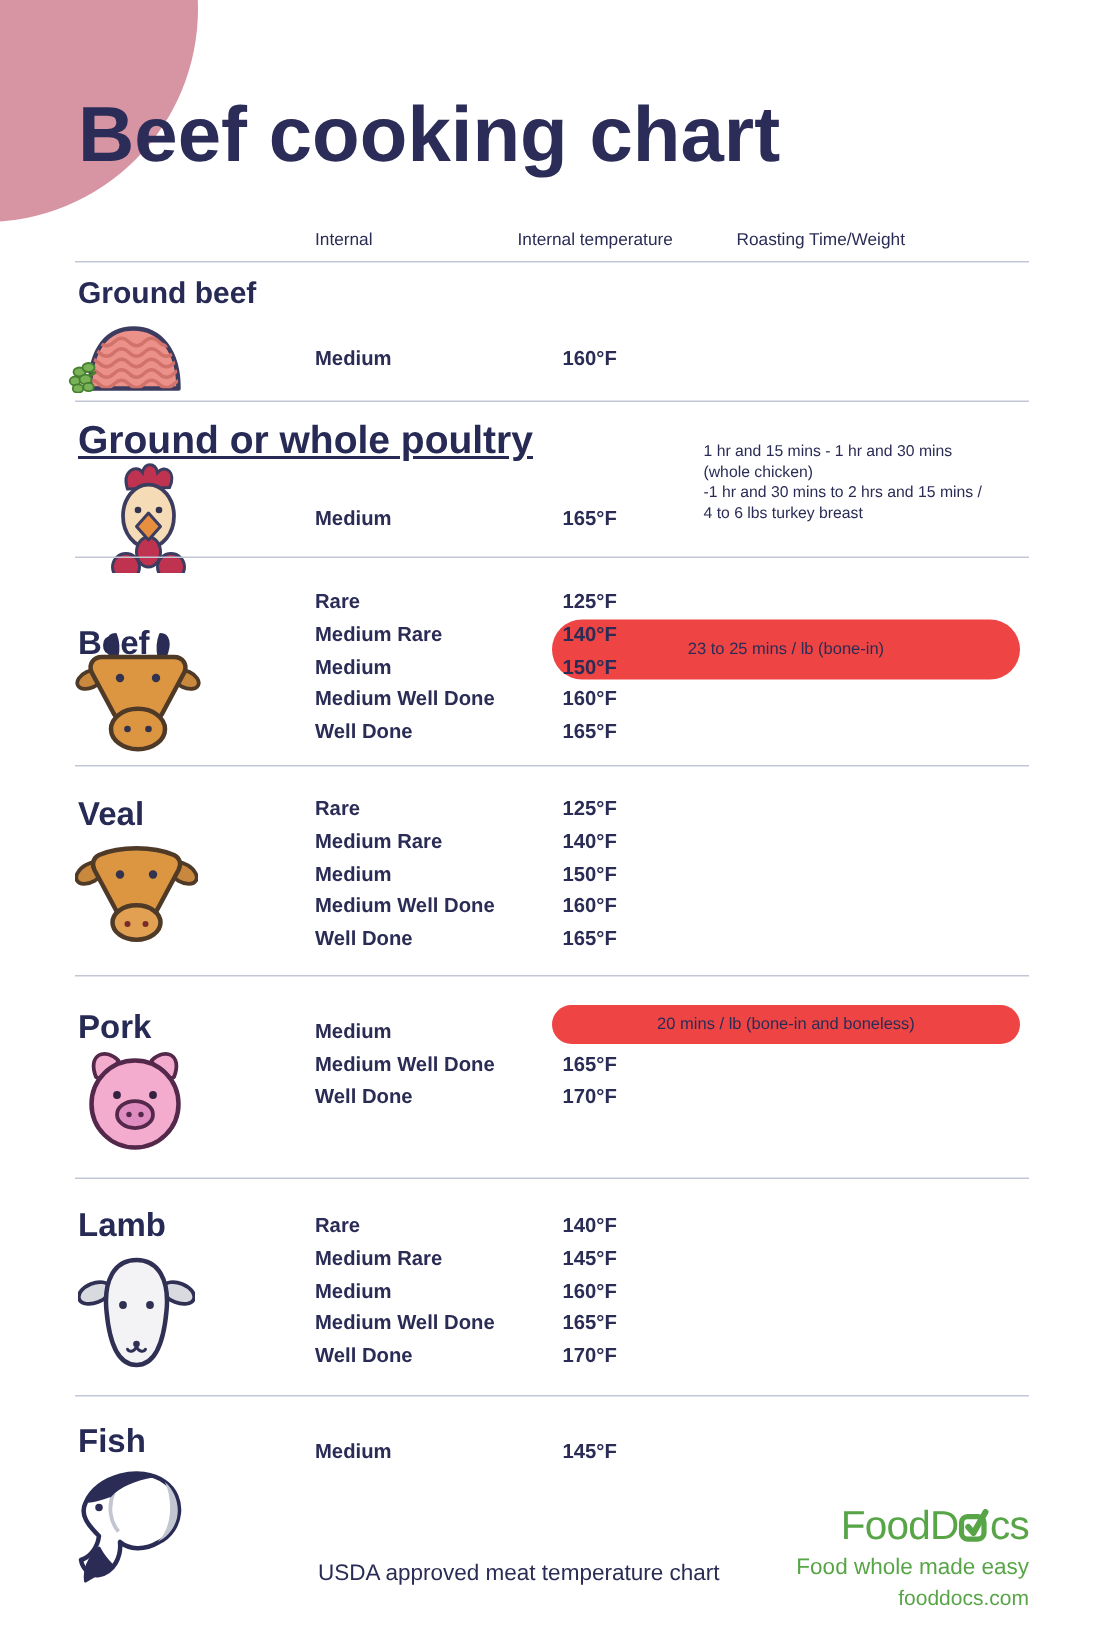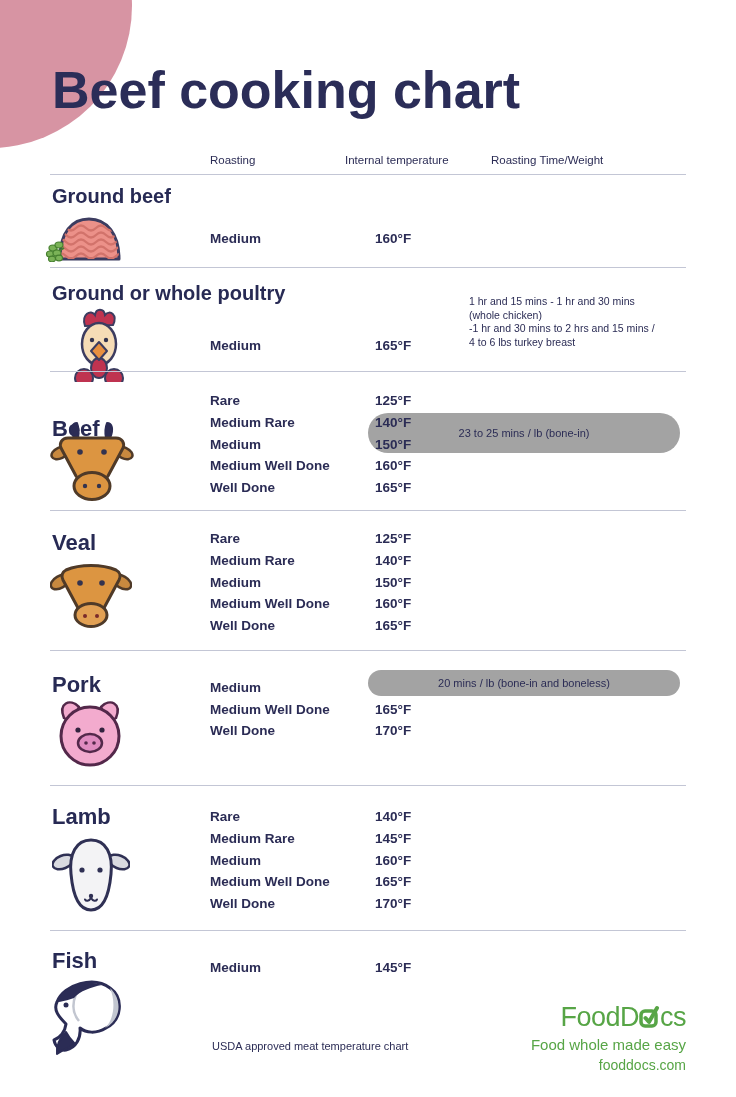--- a/index.html
+++ b/index.html
@@ -13,53 +13,53 @@
   }
   .title{
     position:absolute;left:52px;top:62px;font-size:52px;line-height:56px;
     font-weight:700;color:#2b2d58;letter-spacing:0px;white-space:nowrap;
   }
   .colhead span{position:absolute;top:154px;font-size:11.5px;font-weight:400;color:#2b2c55;white-space:nowrap;}
   .ch-doneness{left:210px;} .ch-temp{left:345px;} .ch-roast{left:491px;}
   .hr{position:absolute;left:50px;width:636px;height:1px;background:#c3c6d5;}
   .sec-h{position:absolute;left:52px;font-weight:700;color:#272a54;white-space:nowrap;}
   .h-19{font-size:20px;line-height:24px;}
-  .h-21{font-size:20px;line-height:25px;}
+  .h-21{font-size:26px;line-height:25px;text-decoration:underline;}
   .h-22{font-size:22px;line-height:26px;}
   .row{position:absolute;left:0;width:736px;height:17px;}
   .row span{position:absolute;top:0;font-size:13.5px;line-height:17px;font-weight:700;color:#2b2c55;white-space:nowrap;}
   .dn{left:210px;} .tp{left:375px;}
   .pill{
-    position:absolute;left:368px;width:312px;background:#a3a3a3;
+    position:absolute;left:368px;width:312px;background:#ef4444;
     display:flex;align-items:center;justify-content:center;
     font-size:11px;color:#2b2c55;text-align:center;
   }
   .note{
     position:absolute;left:469px;top:295px;width:205px;
     font-size:10.5px;line-height:13.5px;color:#2b2c55;white-space:pre-line;
   }
   .icon{position:absolute;}
-  .usda{position:absolute;left:212px;top:1040px;font-size:11px;color:#2b2c55;white-space:nowrap;}
+  .usda{position:absolute;left:212px;top:1040px;font-size:15px;color:#2b2c55;white-space:nowrap;}
   .brand{position:absolute;right:50px;text-align:right;white-space:nowrap;}
   .brand-logo{top:1002px;font-size:27px;line-height:30px;font-weight:400;color:#57a546;letter-spacing:-0.5px;}
   .brand-logo svg{vertical-align:-2px;}
   .brand-tag{top:1036px;font-size:15px;line-height:18px;color:#57a546;}
   .brand-site{top:1057px;font-size:14px;line-height:17px;color:#57a546;}
 </style>
 </head>
 <body>
 
 <div id="page">
 
   <div class="pink-circle"></div>
 
   <div class="title">Beef cooking chart</div>
 
   <div class="colhead">
-    <span class="ch-doneness">Roasting</span>
+    <span class="ch-doneness">Internal</span>
     <span class="ch-temp">Internal temperature</span>
     <span class="ch-roast">Roasting Time/Weight</span>
   </div>
 
   <div class="hr" style="top:174px"></div>
 
   <div class="sec-h h-19" style="top:184px">Ground beef</div>
   <svg class="icon" style="left:44px;top:210px" width="86" height="52" viewBox="0 0 86 52">
     <defs>
         <clipPath id="gbdome">

